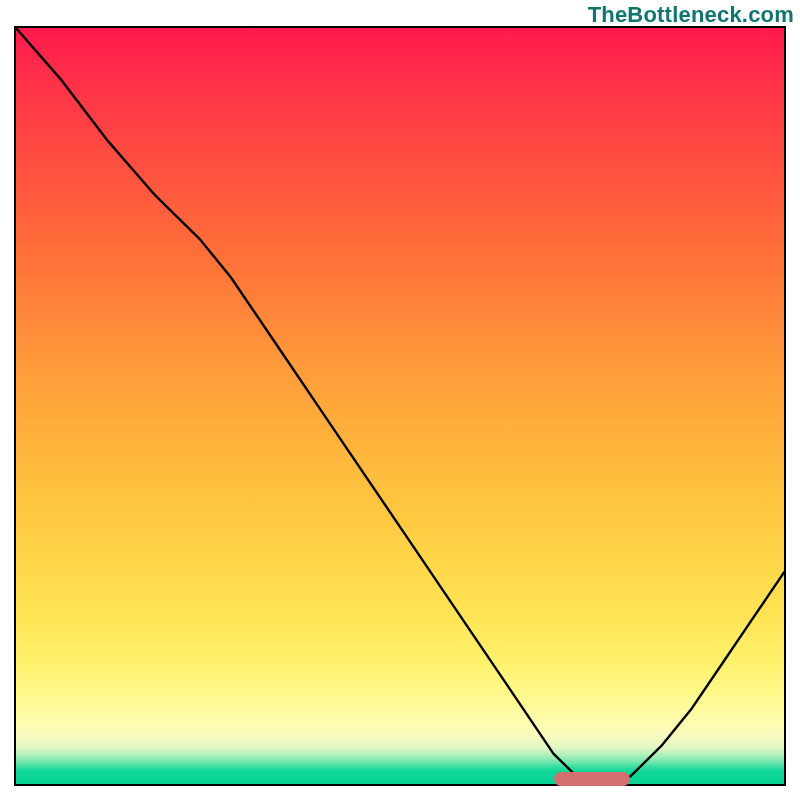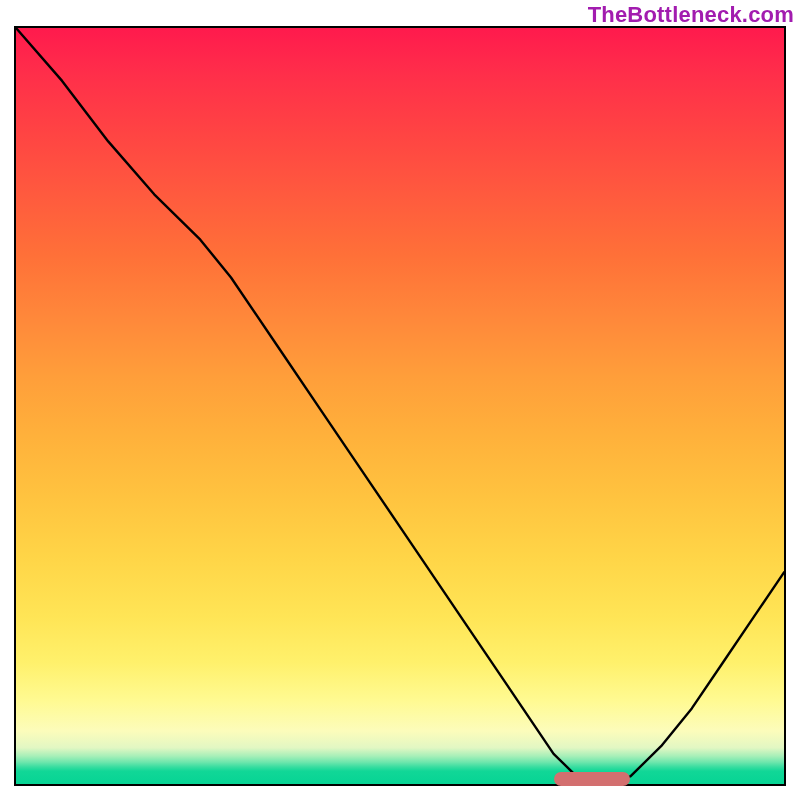--- a/index.html
+++ b/index.html
@@ -14,21 +14,21 @@
     position: relative;
     width: 800px;
     height: 800px;
   }
   .watermark {
     position: absolute;
     top: 2px;
     right: 6px;
     font-size: 22px;
     font-weight: bold;
-    color: #a21caf;
+    color: #0f766e;
     letter-spacing: 0.2px;
     z-index: 5;
   }
   .plot-outer {
     position: absolute;
     left: 14px;
     top: 26px;
     width: 772px;
     height: 760px;
     border: 2px solid #000;

